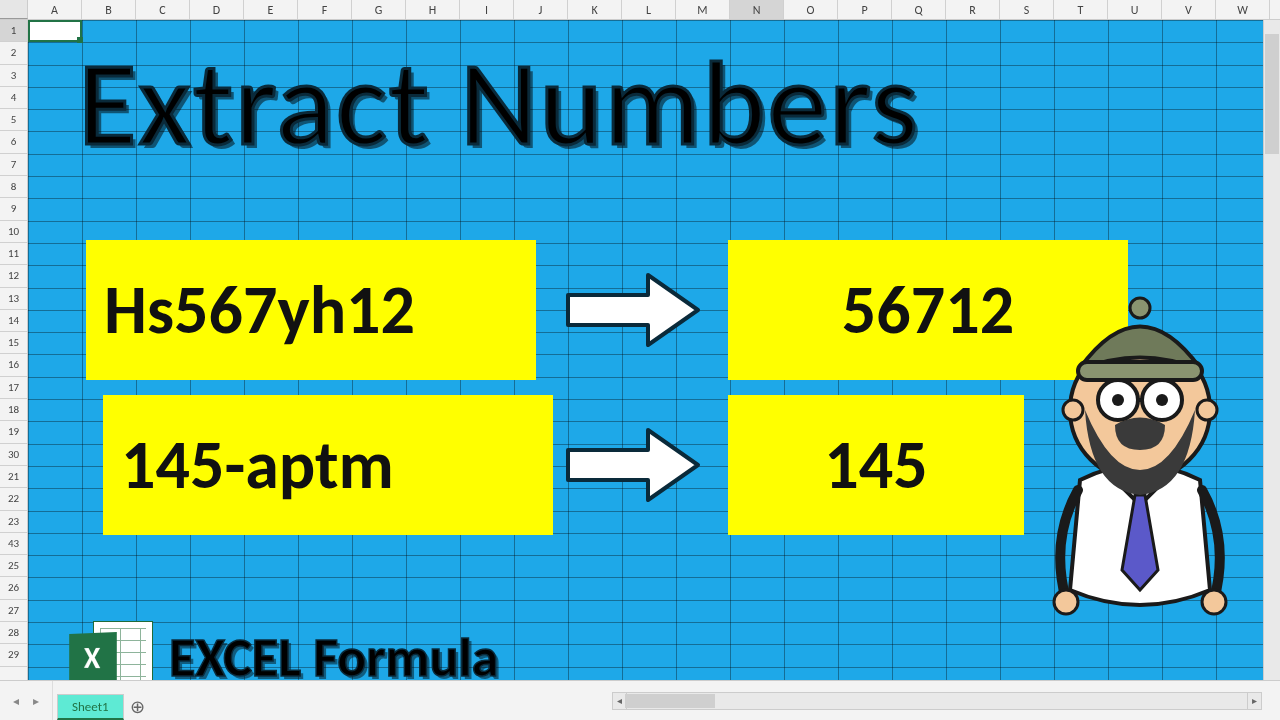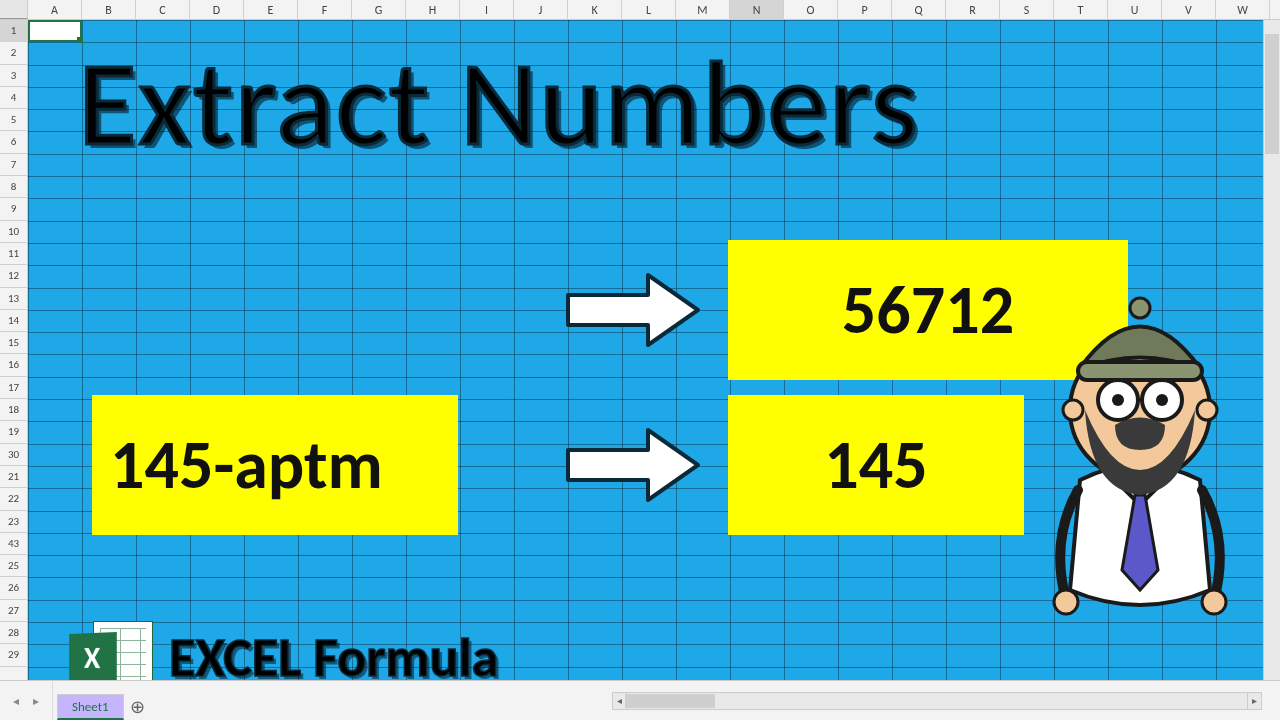--- a/index.html
+++ b/index.html
@@ -113,21 +113,21 @@
     font-weight: bold;
     color: #111;
     display: flex;
     align-items: center;
     padding: 0 18px;
     height: 140px;
     line-height: 1;
   }
   .box-in1  { left: 58px;  top: 220px; width: 450px; }
   .box-out1 { left: 700px; top: 220px; width: 400px; justify-content: center; }
-  .box-in2  { left: 64px;  top: 375px; width: 366px; }
+  .box-in2  { left: 75px;  top: 375px; width: 450px; }
   .box-out2 { left: 700px; top: 375px; width: 296px; justify-content: center; }
 
   .arrow {
     position: absolute;
     width: 170px;
     height: 100px;
     display:flex;
     align-items:center;
     justify-content:center;
   }
@@ -202,21 +202,21 @@
     display:flex; align-items:center; gap:4px;
     padding: 0 8px;
     border-right: 1px solid #ddd;
   }
   .sheet-nav .nav-btn {
     width:16px; height:16px;
     display:flex; align-items:center; justify-content:center;
     color:#888; font-size:12px;
   }
   .sheet-tab {
-    background:#c4b5fd;
+    background:#5eead4;
     border:1px solid #ccc;
     border-bottom:none;
     padding: 4px 14px;
     font-size:13px;
     color:#217346;
     margin-left:4px;
     align-self:flex-end;
     height: 26px;
     border-bottom: 2px solid #217346;
   }
@@ -322,20 +322,21 @@
       <div class="row-hdr">26</div>
       <div class="row-hdr">27</div>
       <div class="row-hdr">28</div>
       <div class="row-hdr">29</div>
     </div>
   <div class="cells">
     <div class="active-cell"></div>
 
     <div class="title">Extract Numbers</div>
 
+    <div class="yellow-box box-in1">Hs567yh12</div>
     <div class="yellow-box box-out1">56712</div>
     <div class="yellow-box box-in2">145-aptm</div>
     <div class="yellow-box box-out2">145</div>
 
     <div class="arrow ar1">
       <svg viewBox="0 0 150 90">
           <g fill="#fff" stroke="#0a2a3a" stroke-width="4" stroke-linejoin="round">
             <path d="M10 30 H90 V10 L140 45 L90 80 V60 H10 Z"></path>
           </g>
         </svg>

